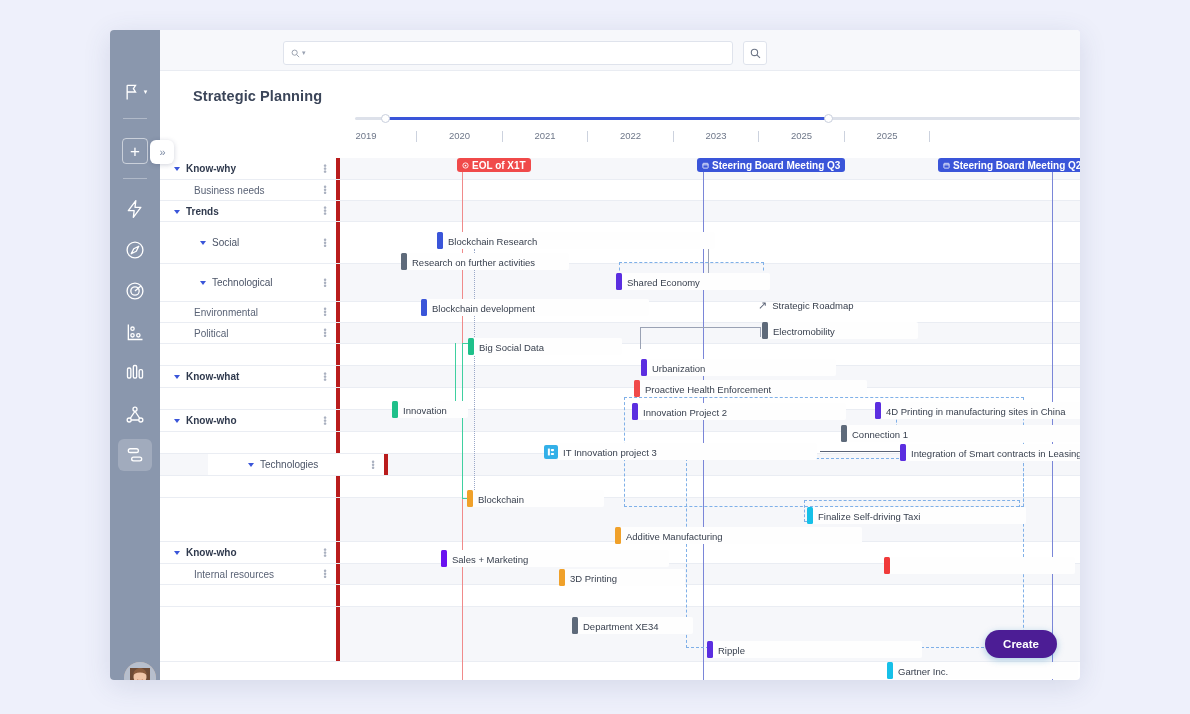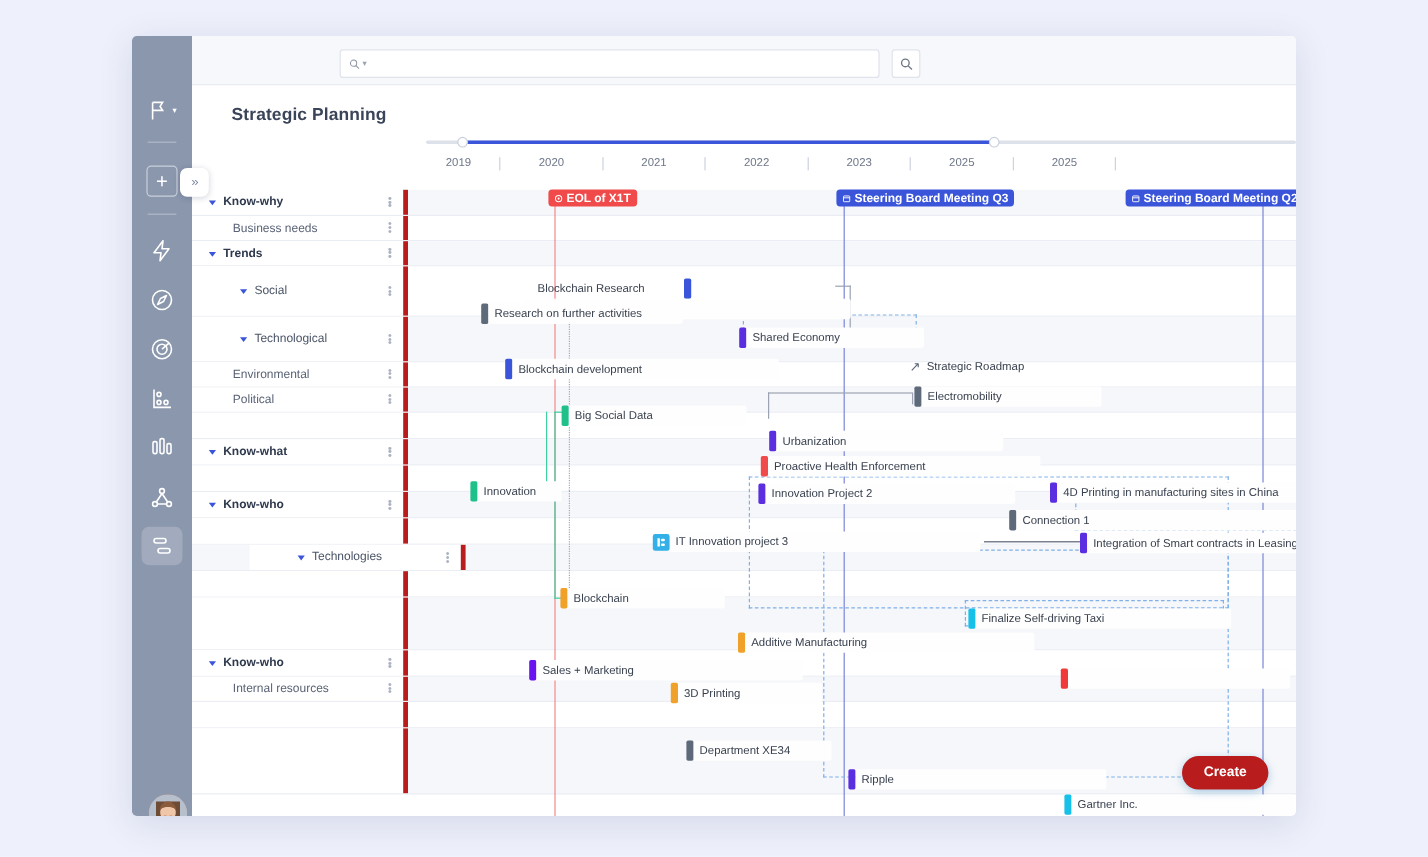--- a/index.html
+++ b/index.html
@@ -183,21 +183,21 @@
   }
   .proj-ico {
     position: absolute; width: 14px; height: 14px; border-radius: 2px;
     background: #33b0e8; display:flex; align-items:center; justify-content:center;
     z-index: 3;
   }
   
   #create-btn {
     position: absolute; left: 875px; top: 600px;
     width: 72px; height: 28px; border-radius: 14px;
-    background: #b91c1c;
+    background: #4c1d95;
     color: #fff; font-size: 11.5px; font-weight: bold;
     display: flex; align-items: center; justify-content: center;
     box-shadow: 0 2px 7px rgba(20,120,180,.35);
     z-index: 9;
   }
 </style>
 </head>
 <body>
 
 <div id="app">
@@ -220,21 +220,21 @@
   </div>
 
   <div id="page-title">Strategic Planning</div>
 
   <div id="slider-track"></div>
   <div id="slider-fill"></div>
   <div class="sl-knob" style="left:271px"></div>
   <div class="sl-knob" style="left:714px"></div>
 
   <div id="years">
-      <div class="yr" style="left: 272px;">2019</div>
+      <div class="yr" style="left: 256px;">2019</div>
       <div class="yr-tick" style="left: 306px;"></div>
       <div class="yr" style="left: 349.5px;">2020</div>
       <div class="yr-tick" style="left: 391.5px;"></div>
       <div class="yr" style="left: 435px;">2021</div>
       <div class="yr-tick" style="left: 477px;"></div>
       <div class="yr" style="left: 520.5px;">2022</div>
       <div class="yr-tick" style="left: 562.5px;"></div>
       <div class="yr" style="left: 606px;">2023</div>
       <div class="yr-tick" style="left: 648px;"></div>
       <div class="yr" style="left: 691.5px;">2025</div>
@@ -419,21 +419,21 @@
           <div class="rowlabel"></div>
         </div>
         <div class="row alt" style="top: 449px; height: 55px;">
           <div class="rowlabel"></div>
         </div>
       </div>
     <div id="bars-layer"></div>
   </div>
 
   <div id="create-btn">Create</div>
-<div class="bar" style="left: 327px; top: 202px; flex-direction: column;">
+<div class="bar" style="left: 327px; top: 202px;">
       <div class="mk" style="background: rgb(58, 85, 217);"></div>
       <div class="body" style="width: 272px;"></div>
       <span class="lbl">Blockchain Research</span>
     </div>
     <div class="bar" style="left: 291px; top: 223px;">
       <div class="mk" style="background: rgb(94, 106, 122);"></div>
       <div class="body" style="width: 162px;"></div>
       <span class="lbl">Research on further activities</span>
     </div>
     <div class="bar" style="left: 506px; top: 243px;">

